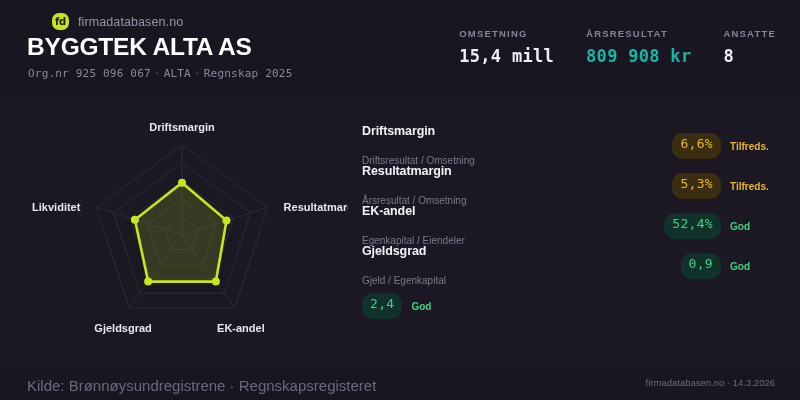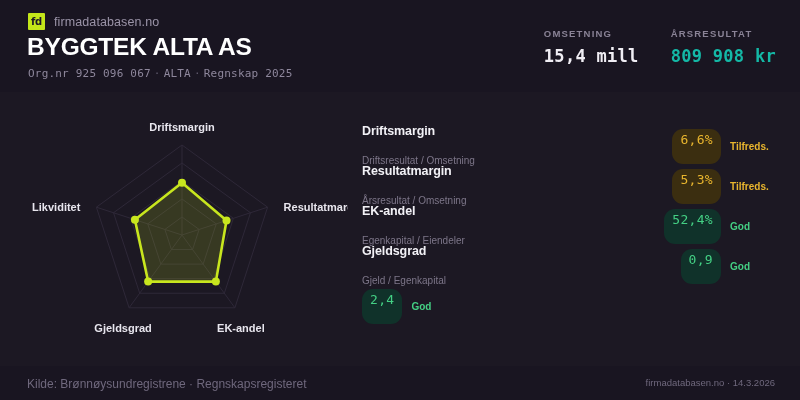--- a/index.html
+++ b/index.html
@@ -34,29 +34,30 @@
   .brand-row {
     position: absolute;
     left: 28px; top: 13px;
     display: flex;
     align-items: center;
     gap: 9px;
   }
   .logo-badge {
     width: 17px;
     height: 17px;
-    border-radius: 1px;
+    border-radius: 7px;
     background: #c3e619;
     color: #1b1726;
     font-family: "DejaVu Sans", sans-serif;
     font-size: 10px;
     font-weight: bold;
     line-height: 17px;
     text-align: center;
     letter-spacing: -0.3px;
+    margin-left: 24px;
   }
   .brand-text {
     color: #9b94a8;
     font-size: 12.5px;
     letter-spacing: 0.1px;
   }
   .company-title {
     position: absolute;
     left: 27px; top: 33px;
     color: #ffffff;
@@ -144,21 +145,21 @@
   }
   .metric-right {
     display: flex;
     align-items: center;
     gap: 9px;
     flex: 0 0 auto;
   }
   .metric-badge {
     font-family: "DejaVu Sans Mono", monospace;
     font-size: 13px;
-    padding: 3px 8px 17px 8px;
+    padding: 3px 8px 8px 8px;
     border-radius: 11px;
     letter-spacing: 0.3px;
     white-space: nowrap;
   }
   .metric-badge.warn { background: #3b2e10; color: #e8b52e; }
   .metric-badge.good { background: #10322a; color: #44d084; }
   .metric-status {
     font-size: 10px;
     font-weight: bold;
     width: 52px;
@@ -172,21 +173,21 @@
     position: absolute;
     left: 0; bottom: 0;
     width: 800px;
     height: 34px;
     background: #191521;
   }
   .footer-left {
     position: absolute;
     left: 27px; top: 11px;
     color: #6f687d;
-    font-size: 12px;
+    font-size: 15px;
   }
   .footer-right {
     position: absolute;
     right: 25px; top: 11px;
     color: #6f687d;
     font-size: 9.5px;
   }
 </style>
 </head>
 <body>
@@ -207,20 +208,24 @@
     </div>
 
     <div class="stats">
       <div class="stat">
         <div class="stat-label">OMSETNING</div>
         <div class="stat-value">15,4 mill</div>
       </div>
       <div class="stat">
         <div class="stat-label">ÅRSRESULTAT</div>
         <div class="stat-value green">809 908 kr</div>
+      </div>
+      <div class="stat">
+        <div class="stat-label">ANSATTE</div>
+        <div class="stat-value">8</div>
       </div>
     </div>
   </div>
 
   <div class="radar-wrap">
     <svg class="radar-svg" id="radar" width="348" height="268" viewBox="0 0 348 268">
         <polygon points="182.00,53.00 267.60,115.19 234.90,215.81 129.10,215.81 96.40,115.19" fill="none" stroke="#2e2838" stroke-width="1"></polygon>
         <polygon points="182.00,71.00 250.48,120.75 224.32,201.25 139.68,201.25 113.52,120.75" fill="none" stroke="#2e2838" stroke-width="1"></polygon>
         <polygon points="182.00,89.00 233.36,126.31 213.74,186.69 150.26,186.69 130.64,126.31" fill="none" stroke="#2e2838" stroke-width="1"></polygon>
         <polygon points="182.00,107.00 216.24,131.88 203.16,172.12 160.84,172.12 147.76,131.88" fill="none" stroke="#2e2838" stroke-width="1"></polygon>

